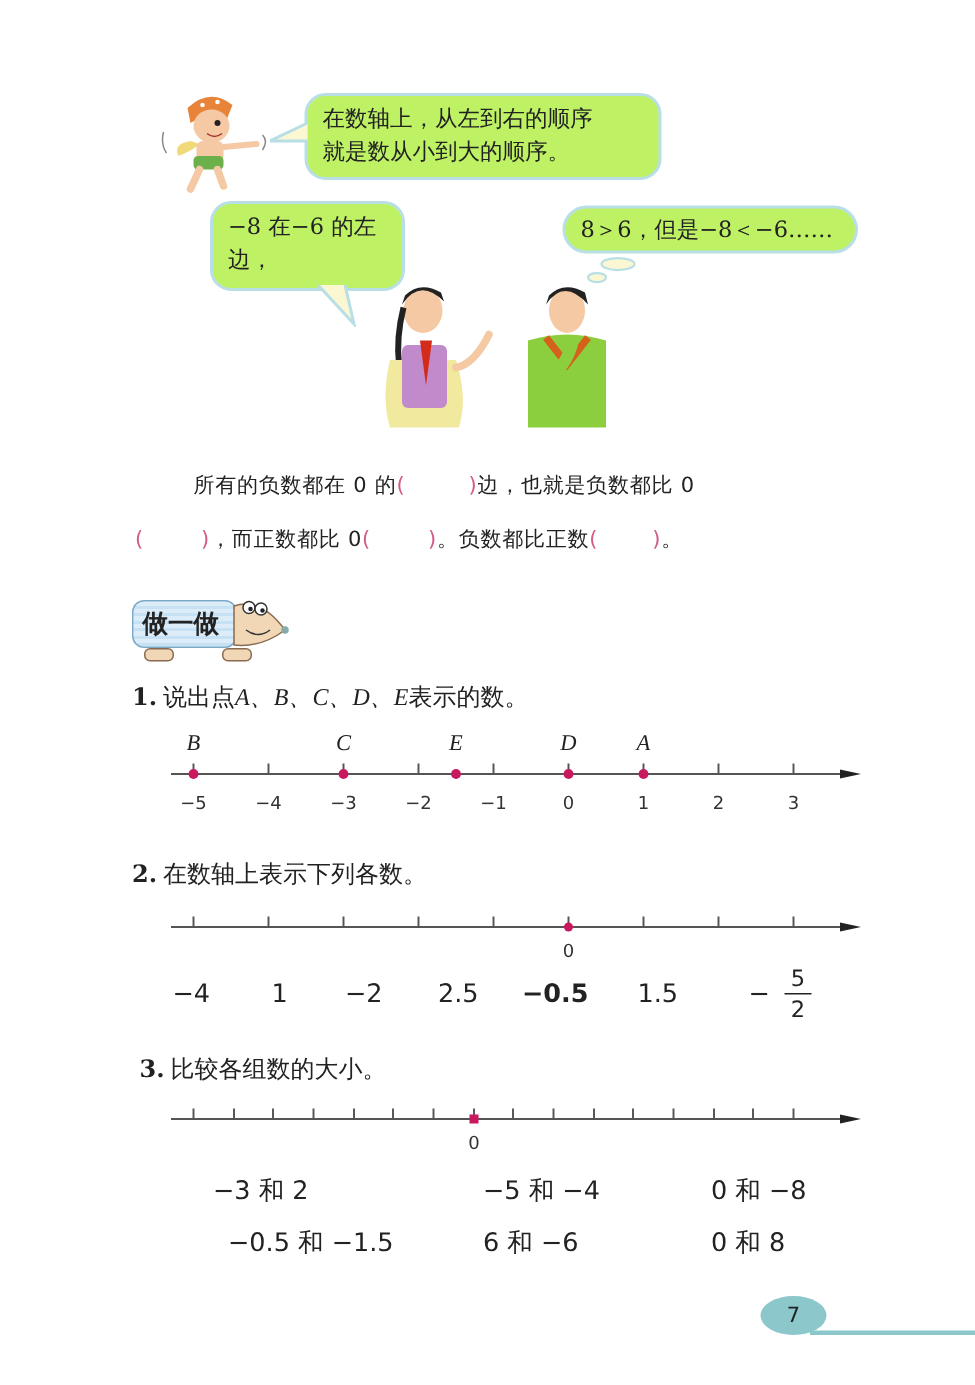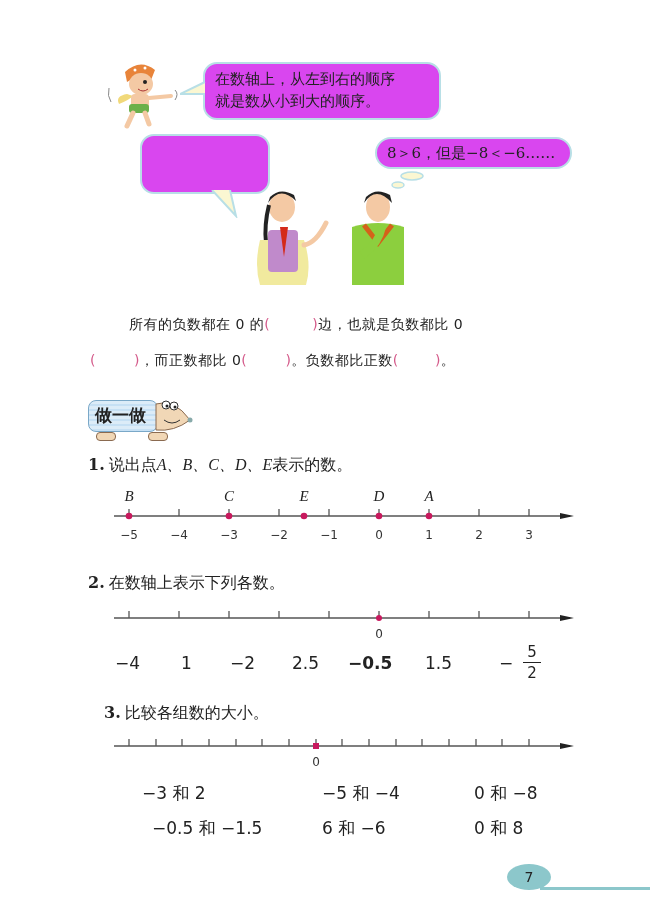--- a/index.html
+++ b/index.html
@@ -1,19 +1,19 @@
 <!DOCTYPE html>
 <html><head>
 <meta charset="utf-8">
 <style>
   html,body{margin:0;padding:0;}
   body{width:650px;height:923px;background:#fff;position:relative;overflow:hidden;
        font-family:"DejaVu Sans","Liberation Sans",sans-serif;color:#222;}
   .abs{position:absolute;}
-  .bubble{position:absolute;background:#d946ef;border:2px solid #b8dfe6;border-radius:14px;
+  .bubble{position:absolute;background:#bef264;border:2px solid #b8dfe6;border-radius:14px;
           font-family:"DejaVu Serif","Liberation Serif",serif;font-size:15px;line-height:22px;color:#222;
           padding:4px 10px;box-sizing:border-box;}
   .para{position:absolute;font-size:14px;line-height:36px;color:#222;letter-spacing:0.5px;}
   .blank{color:#d45a8a;display:inline-block;}
   .qtitle{position:absolute;font-size:16px;color:#222;}
   .qtitle b{font-family:"DejaVu Serif","Liberation Serif",serif;margin-right:4px;}
   .ital{font-family:"Liberation Serif","DejaVu Serif",serif;font-style:italic;}
   .tick-label{position:absolute;font-size:12px;color:#333;transform:translateX(-50%);}
   .pt-label{position:absolute;font-size:15px;transform:translateX(-50%);font-family:"Liberation Serif","DejaVu Serif",serif;font-style:italic;}
   .num-item{position:absolute;font-size:17px;color:#222;}
@@ -42,20 +42,21 @@
 </svg>
 <div class="bubble" style="left:203px;top:62px;width:238px;height:58px;">
   <div>在数轴上，从左到右的顺序</div>
   <div>就是数从小到大的顺序。</div>
 </div>
 <svg class="abs" style="left:180px;top:80px" width="26" height="20">
     <path d="M25 2 L0 14 L25 14" fill="#fbf7d2" stroke="#b8dfe6" stroke-width="2"></path>
   </svg>
 
 <div class="bubble" style="left:140px;top:134px;width:130px;height:60px;">
+  <div>−8 在−6 的左边，</div>
 </div>
 <svg class="abs" style="left:210px;top:190px" width="30" height="28">
     <path d="M2 0 L26 26 L20 0" fill="#fbf7d2" stroke="#b8dfe6" stroke-width="2"></path>
   </svg>
 
 <div class="bubble" style="left:375px;top:137px;width:197px;height:32px;border-radius:16px;padding:3px 10px;">
   <div>8＞6，但是−8＜−6……</div>
 </div>
 <svg class="abs" style="left:390px;top:170px" width="40" height="20">
   <ellipse cx="22" cy="6" rx="11" ry="4" fill="#fbf7d2" stroke="#b8dfe6" stroke-width="1.5"></ellipse>
@@ -169,21 +170,21 @@
 <div class="num-item" style="left:292px;top:653px;">2.5</div>
 <div class="num-item" style="left:348px;top:653px;font-weight:bold;">−0.5</div>
 <div class="num-item" style="left:425px;top:653px;">1.5</div>
 <div class="num-item" style="left:499px;top:653px;">−</div>
 <div class="frac" style="left:523px;top:643px;">
   <div>5</div>
   <div class="bar"></div>
   <div>2</div>
 </div>
 
-<div class="qtitle" style="left:104px;top:703px;">
+<div class="qtitle" style="left:93px;top:703px;">
   <b>3.</b><span>比较各组数的大小。</span>
 </div>
 <svg class="abs" style="left:110px;top:736px" width="470" height="20">
   <line x1="4" y1="10" x2="460" y2="10" stroke="#555" stroke-width="1.3"></line>
   <path d="M450 7 L464 10 L450 13 Z" fill="#222"></path>
   <g stroke="#555" stroke-width="1.3">
     <line x1="19" y1="3" x2="19" y2="10"></line>
       <line x1="46" y1="3" x2="46" y2="10"></line>
       <line x1="72" y1="3" x2="72" y2="10"></line>
     <line x1="99" y1="3" x2="99" y2="10"></line>

